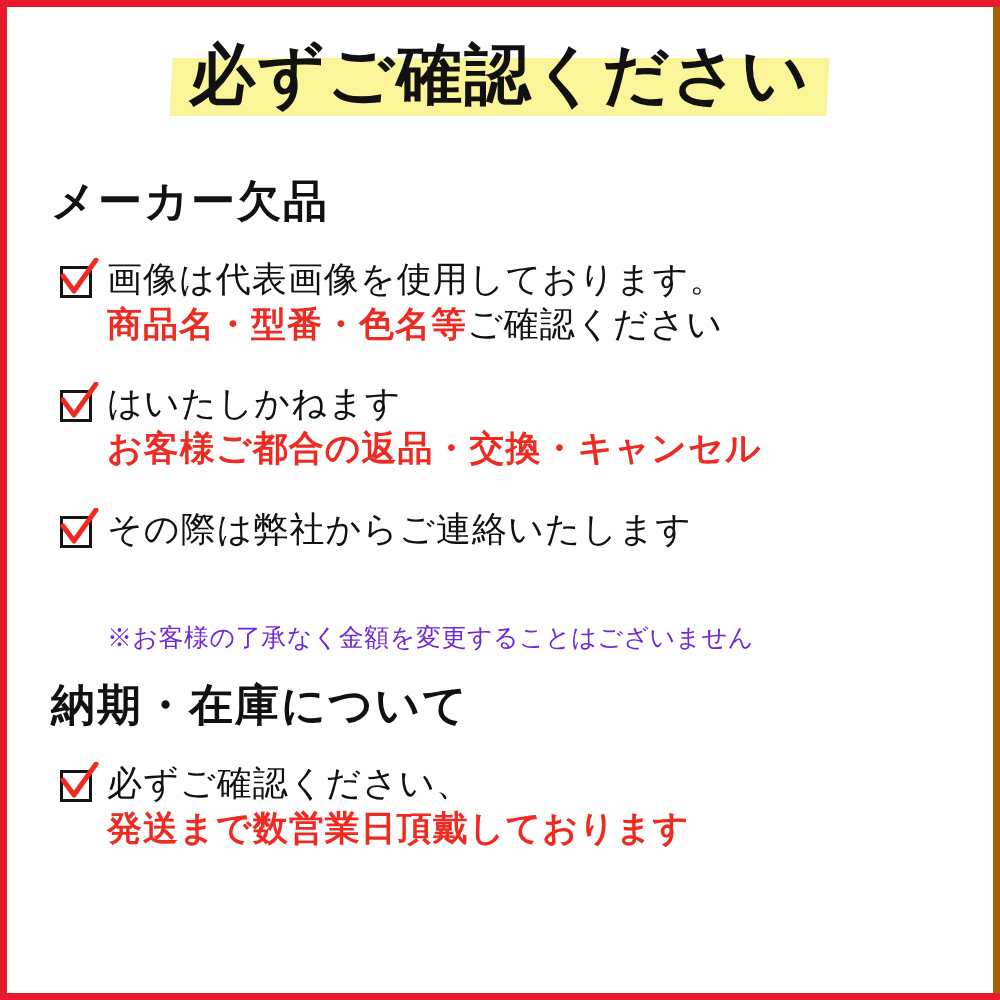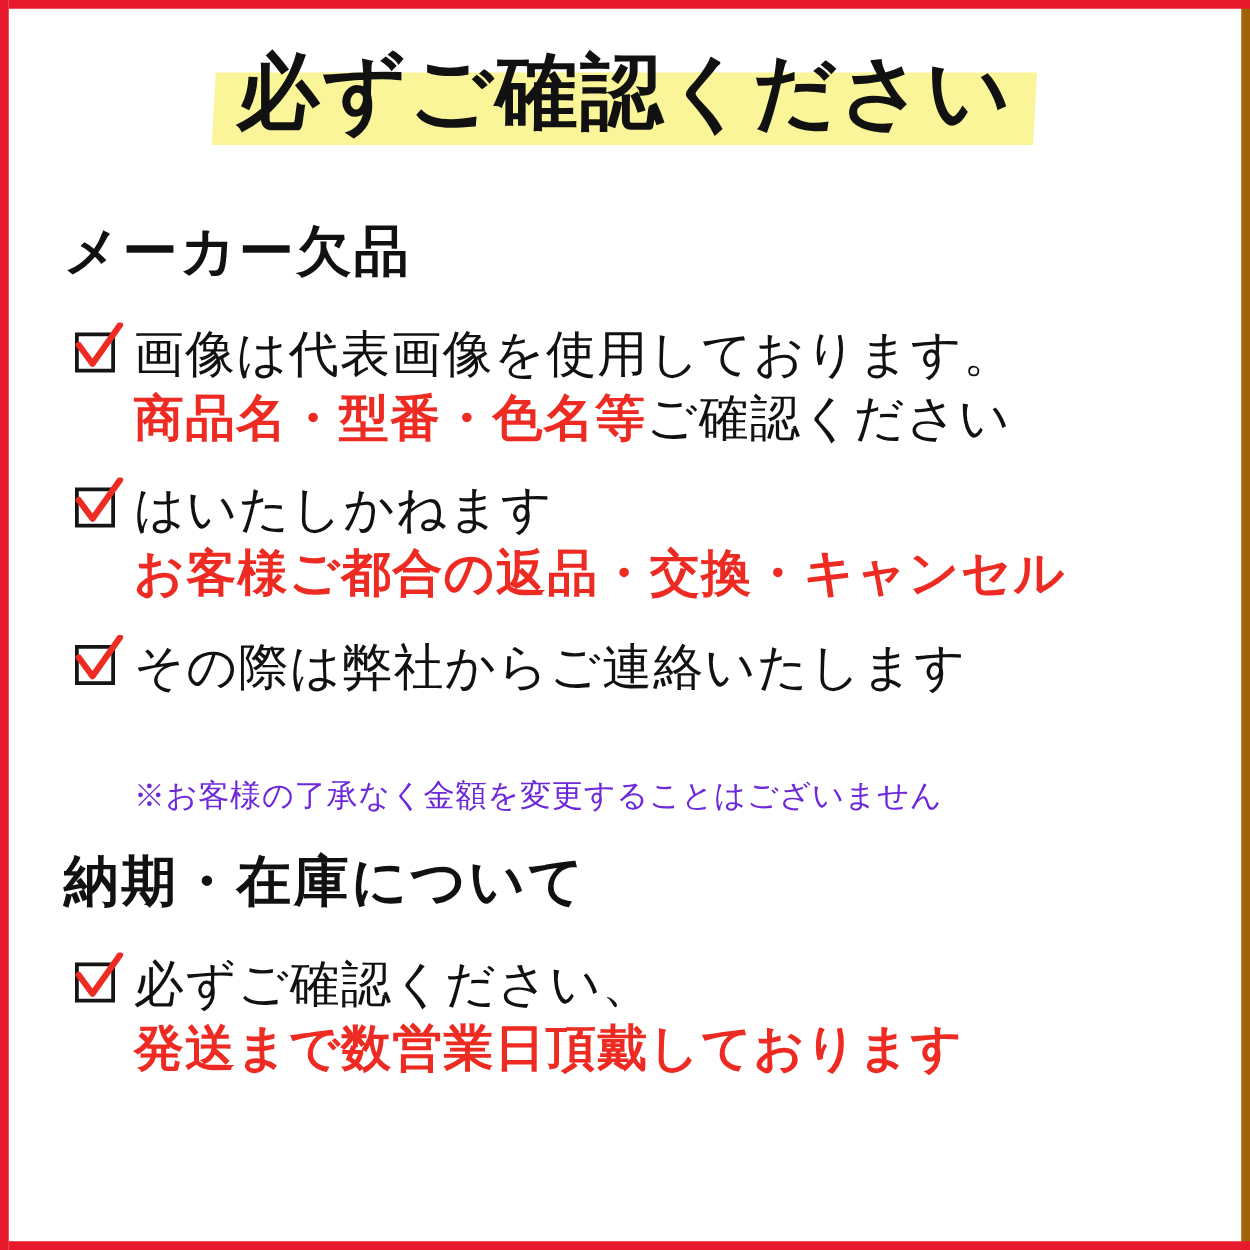--- a/index.html
+++ b/index.html
@@ -119,21 +119,21 @@
     top: -6px;
     width: 40px;
     height: 42px;
   }
   .check .mark svg { display: block; }
 
   .lines {
     flex: 1 1 auto;
   }
   .line {
-    font-size: 40px;
+    font-size: 35px;
     line-height: 1.28;
     color: #111111;
     letter-spacing: 1px;
     white-space: nowrap;
   }
   .red { color: #ee2b22; font-weight: bold; font-family: Liberation Mono, monospace; }
   .blk { color: #111111; font-weight: normal; }
   .note {
     font-size: 25px;
     color: #6d28d9;

